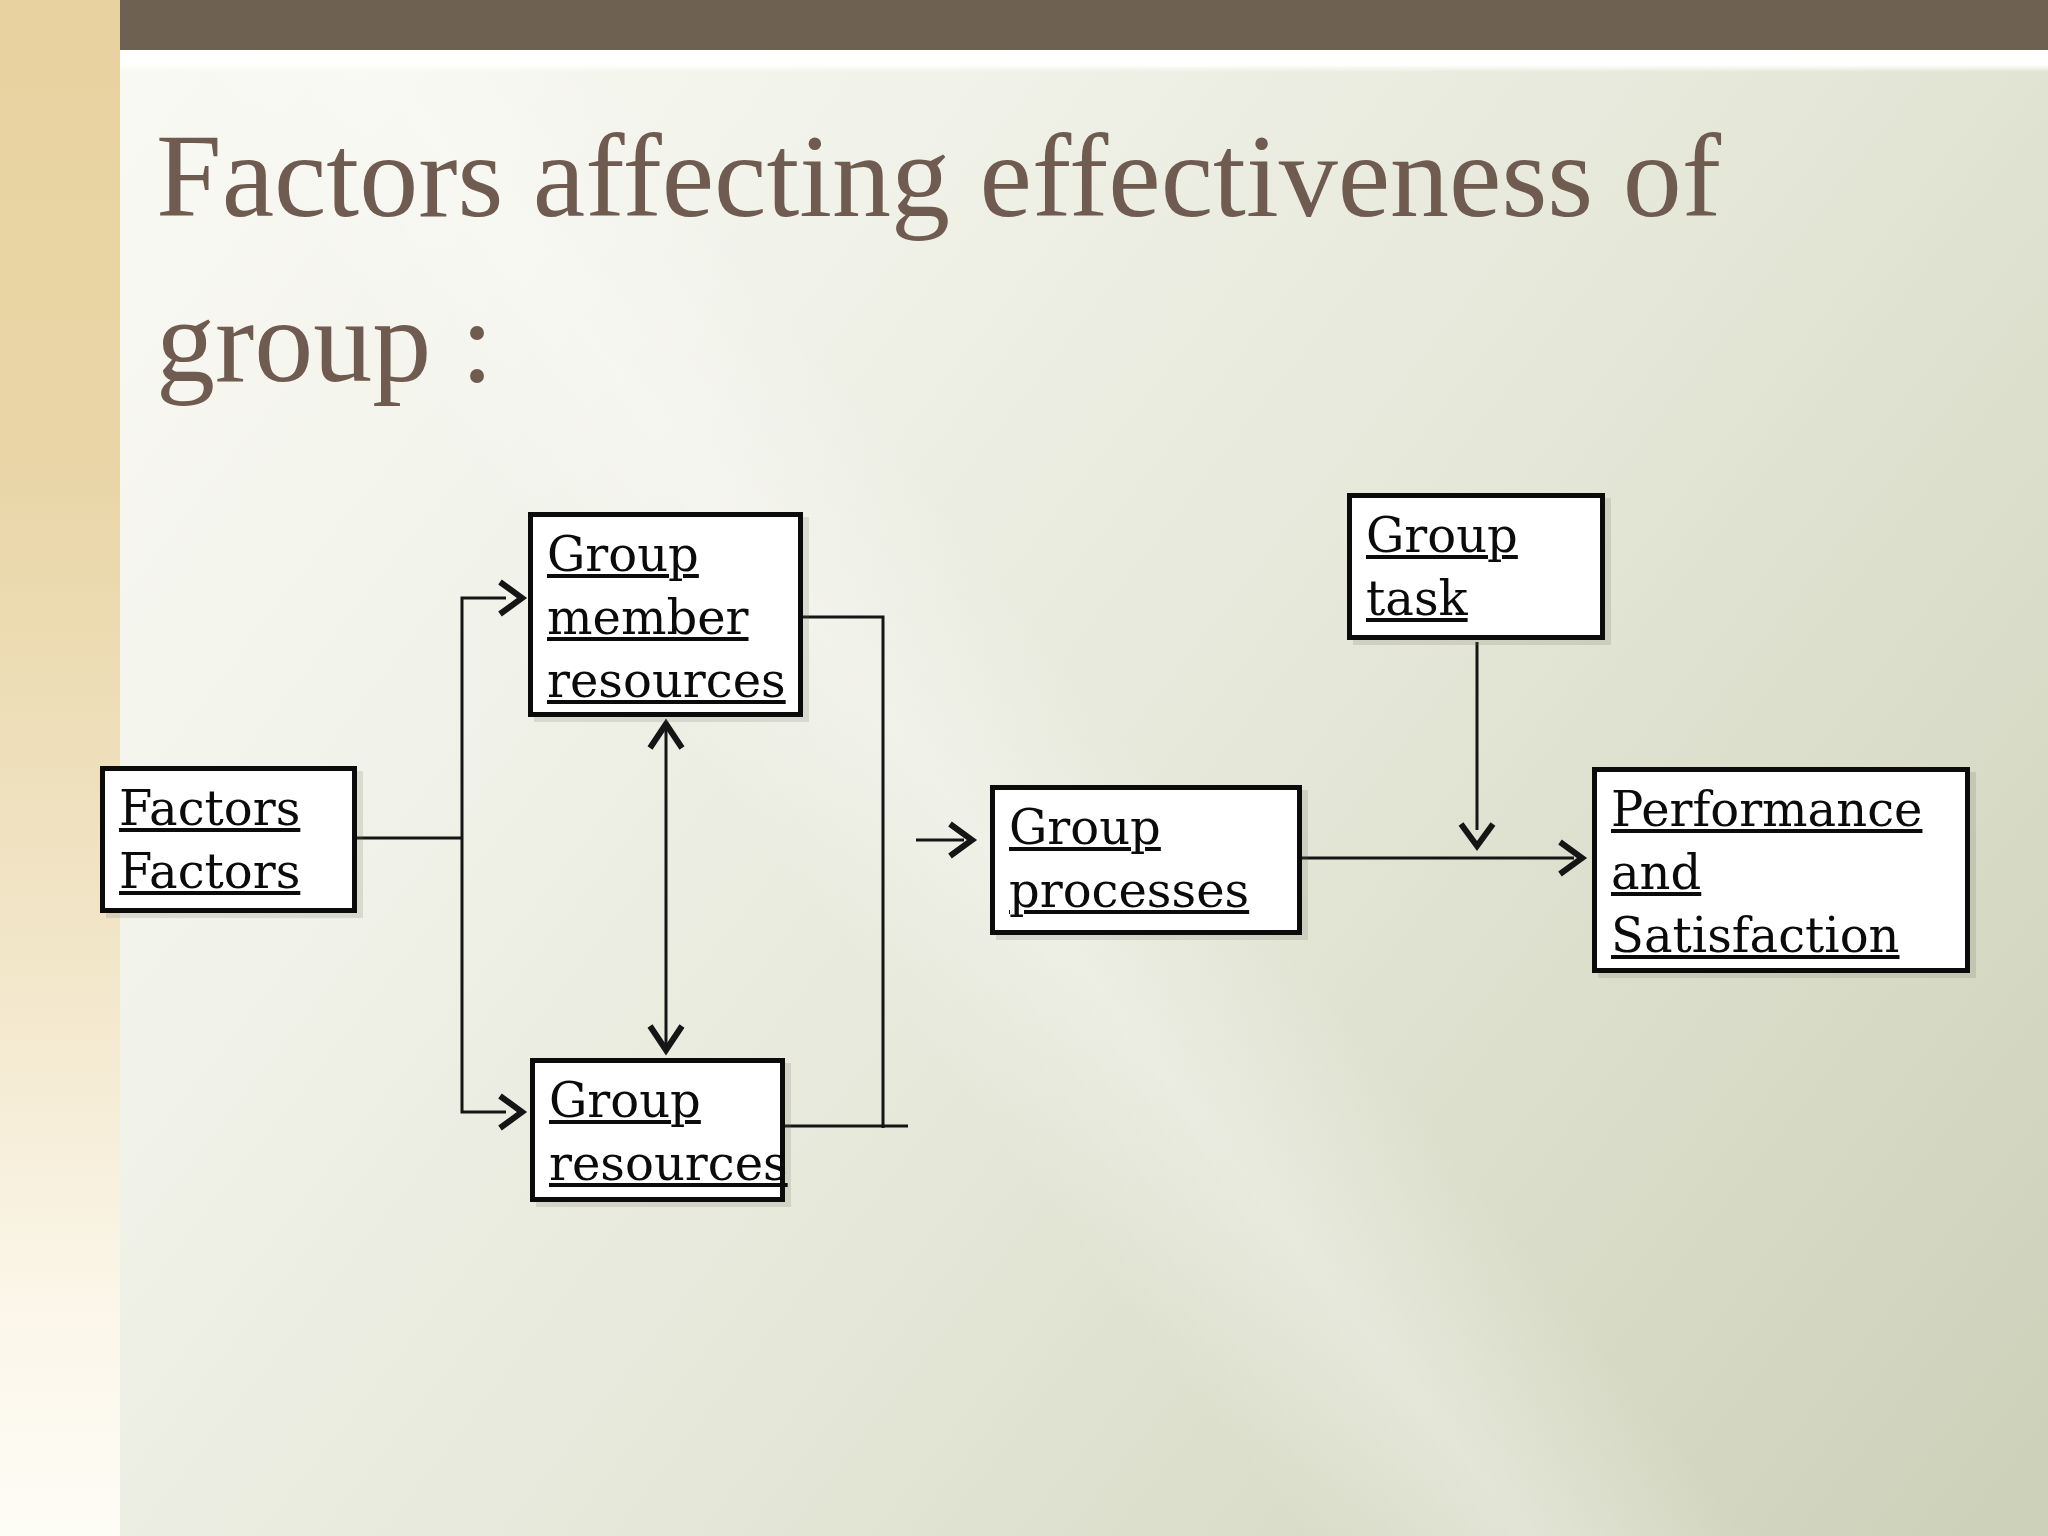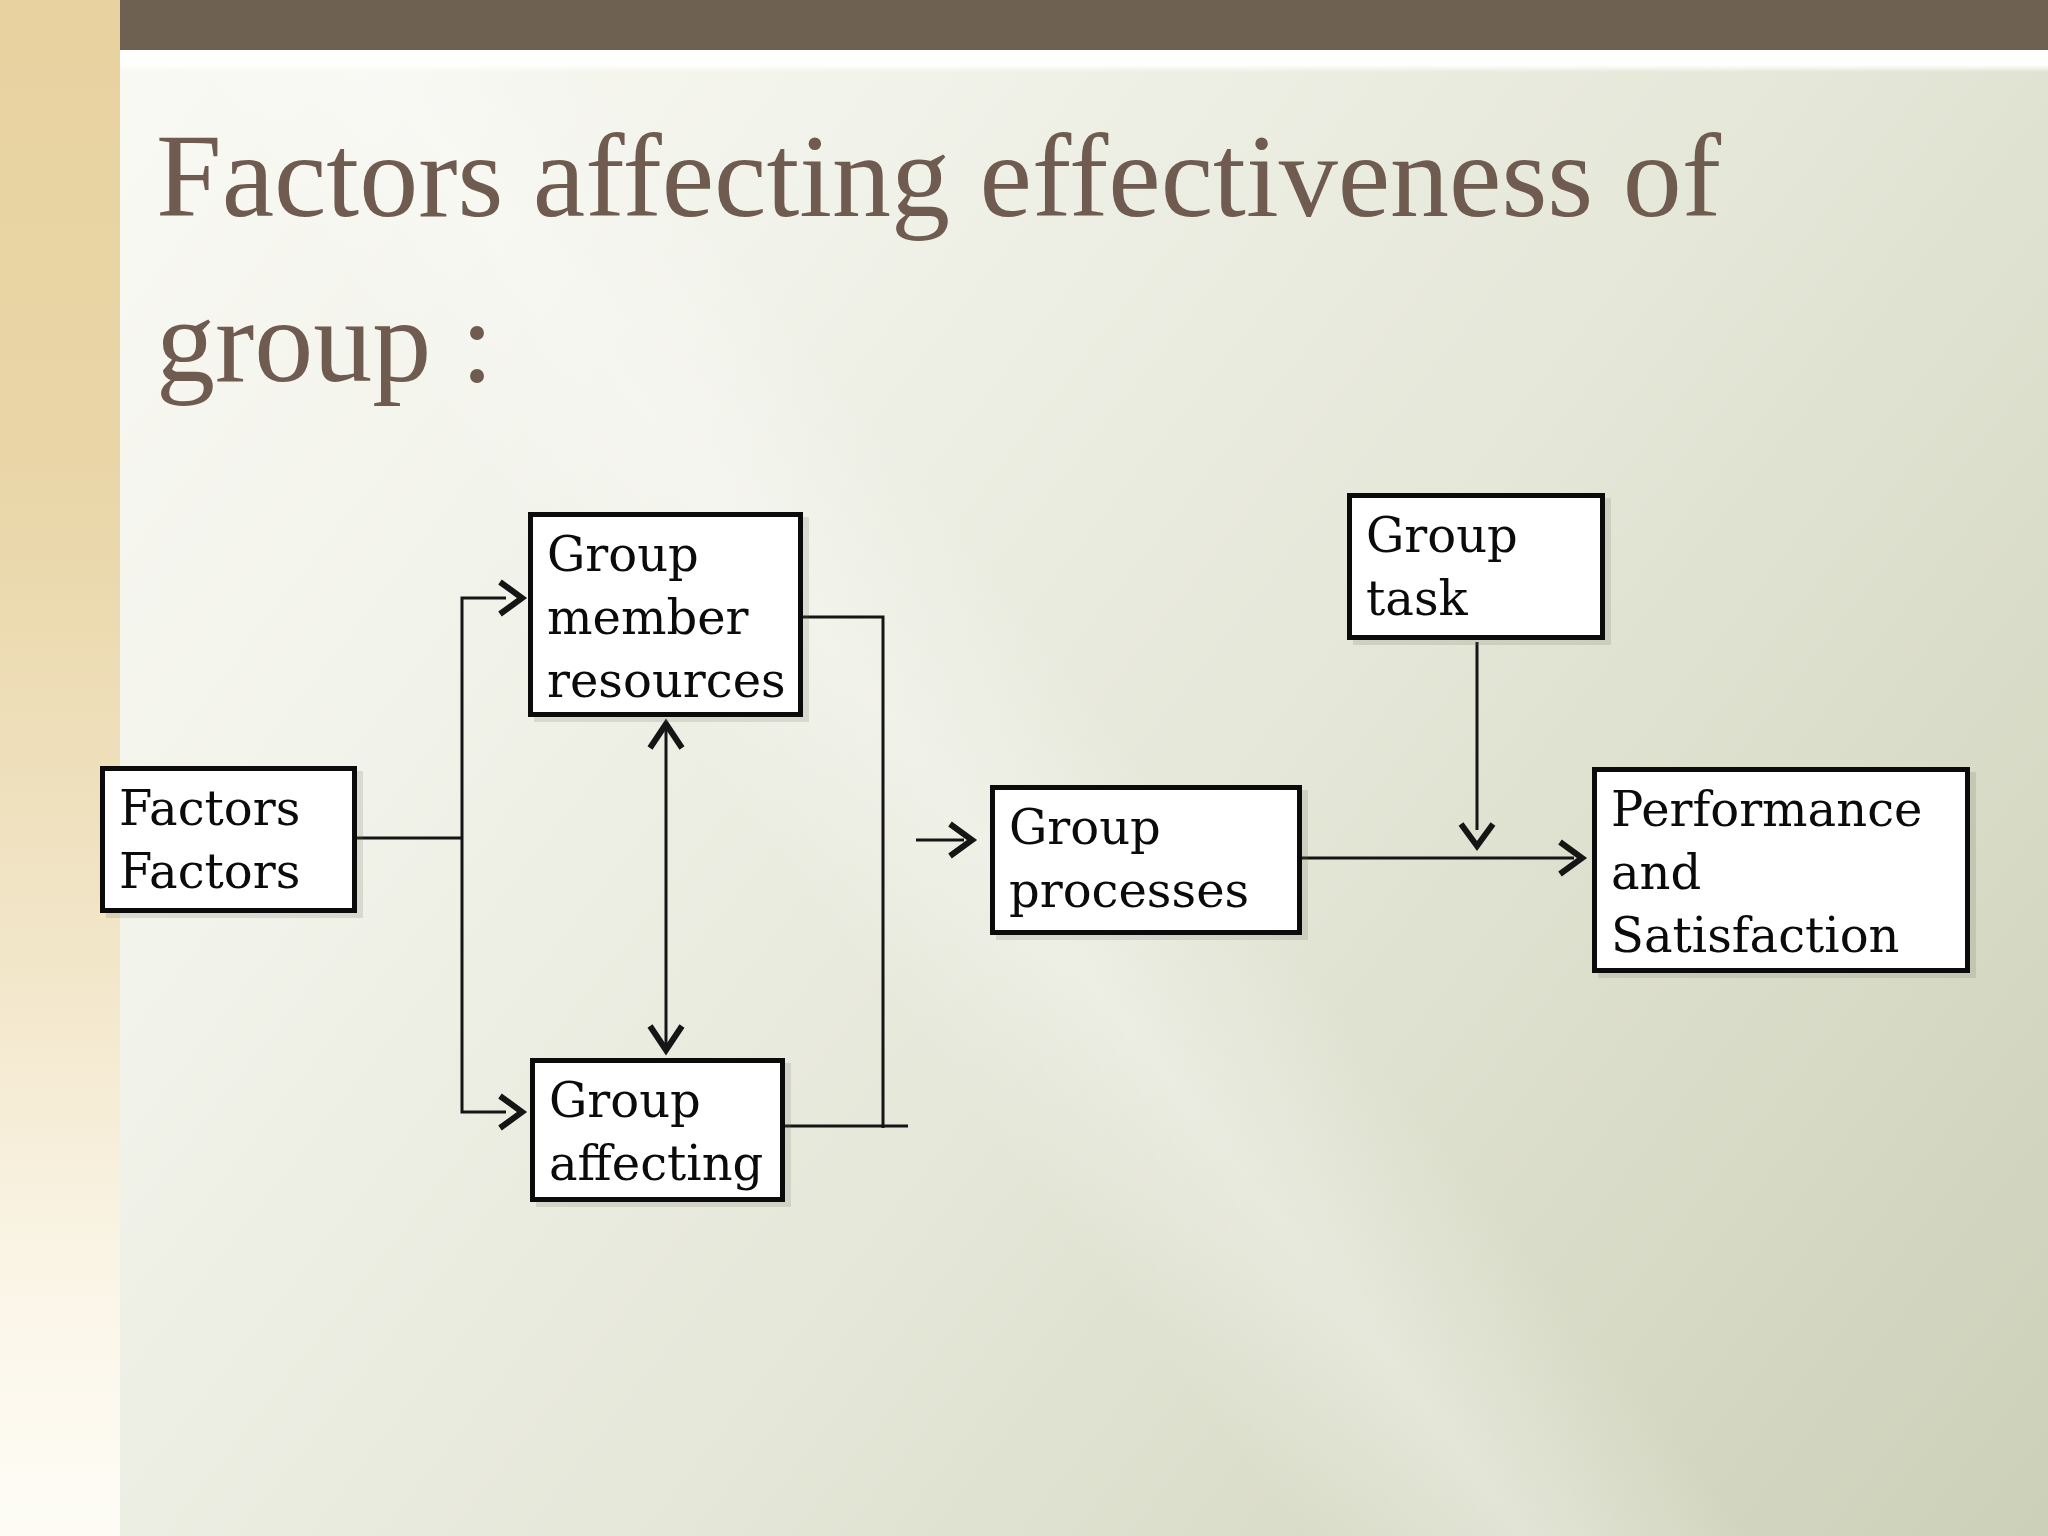--- a/index.html
+++ b/index.html
@@ -45,20 +45,21 @@
   }
   .node{
     position:absolute;
     background:#ffffff;
     border:5px solid #0b0b0b;
     box-shadow:6px 5px 0 rgba(110,110,95,0.18);
     color:#0b0b0b;
     font-size:48px;line-height:63px;
     padding:6px 14px;
     box-sizing:border-box;
+    text-decoration:underline;
   }
   .node-external   {left:100px; top:766px;  width:257px; height:147px;}
   .node-gmr        {left:528px; top:512px;  width:275px; height:205px;}
   .node-gstructure {left:530px; top:1058px; width:255px; height:144px;}
   .node-gprocesses {left:990px; top:785px;  width:312px; height:150px;}
   .node-gtask      {left:1347px;top:493px;  width:258px; height:147px;}
   .node-perf       {left:1592px;top:767px;  width:378px; height:206px;}
 </style>
 </head>
 <body>
@@ -102,21 +103,21 @@
     <g>
       <path d="M1477 642 V830"></path>
       <polyline points="1461,824 1477,846 1493,824"></polyline>
     </g>
   </svg>
 
   <div class="node node-external">Factors Factors</div>
 
   <div class="node node-gmr">Group member resources</div>
 
-  <div class="node node-gstructure">Group affecting</div>
+  <div class="node node-gstructure">Group resources</div>
 
   <div class="node node-gtask">Group task</div>
 
   <div class="node node-gprocesses">Group processes</div>
 
   <div class="node node-perf">Performance and Satisfaction</div>
 
 </div>
 
 </body></html>

